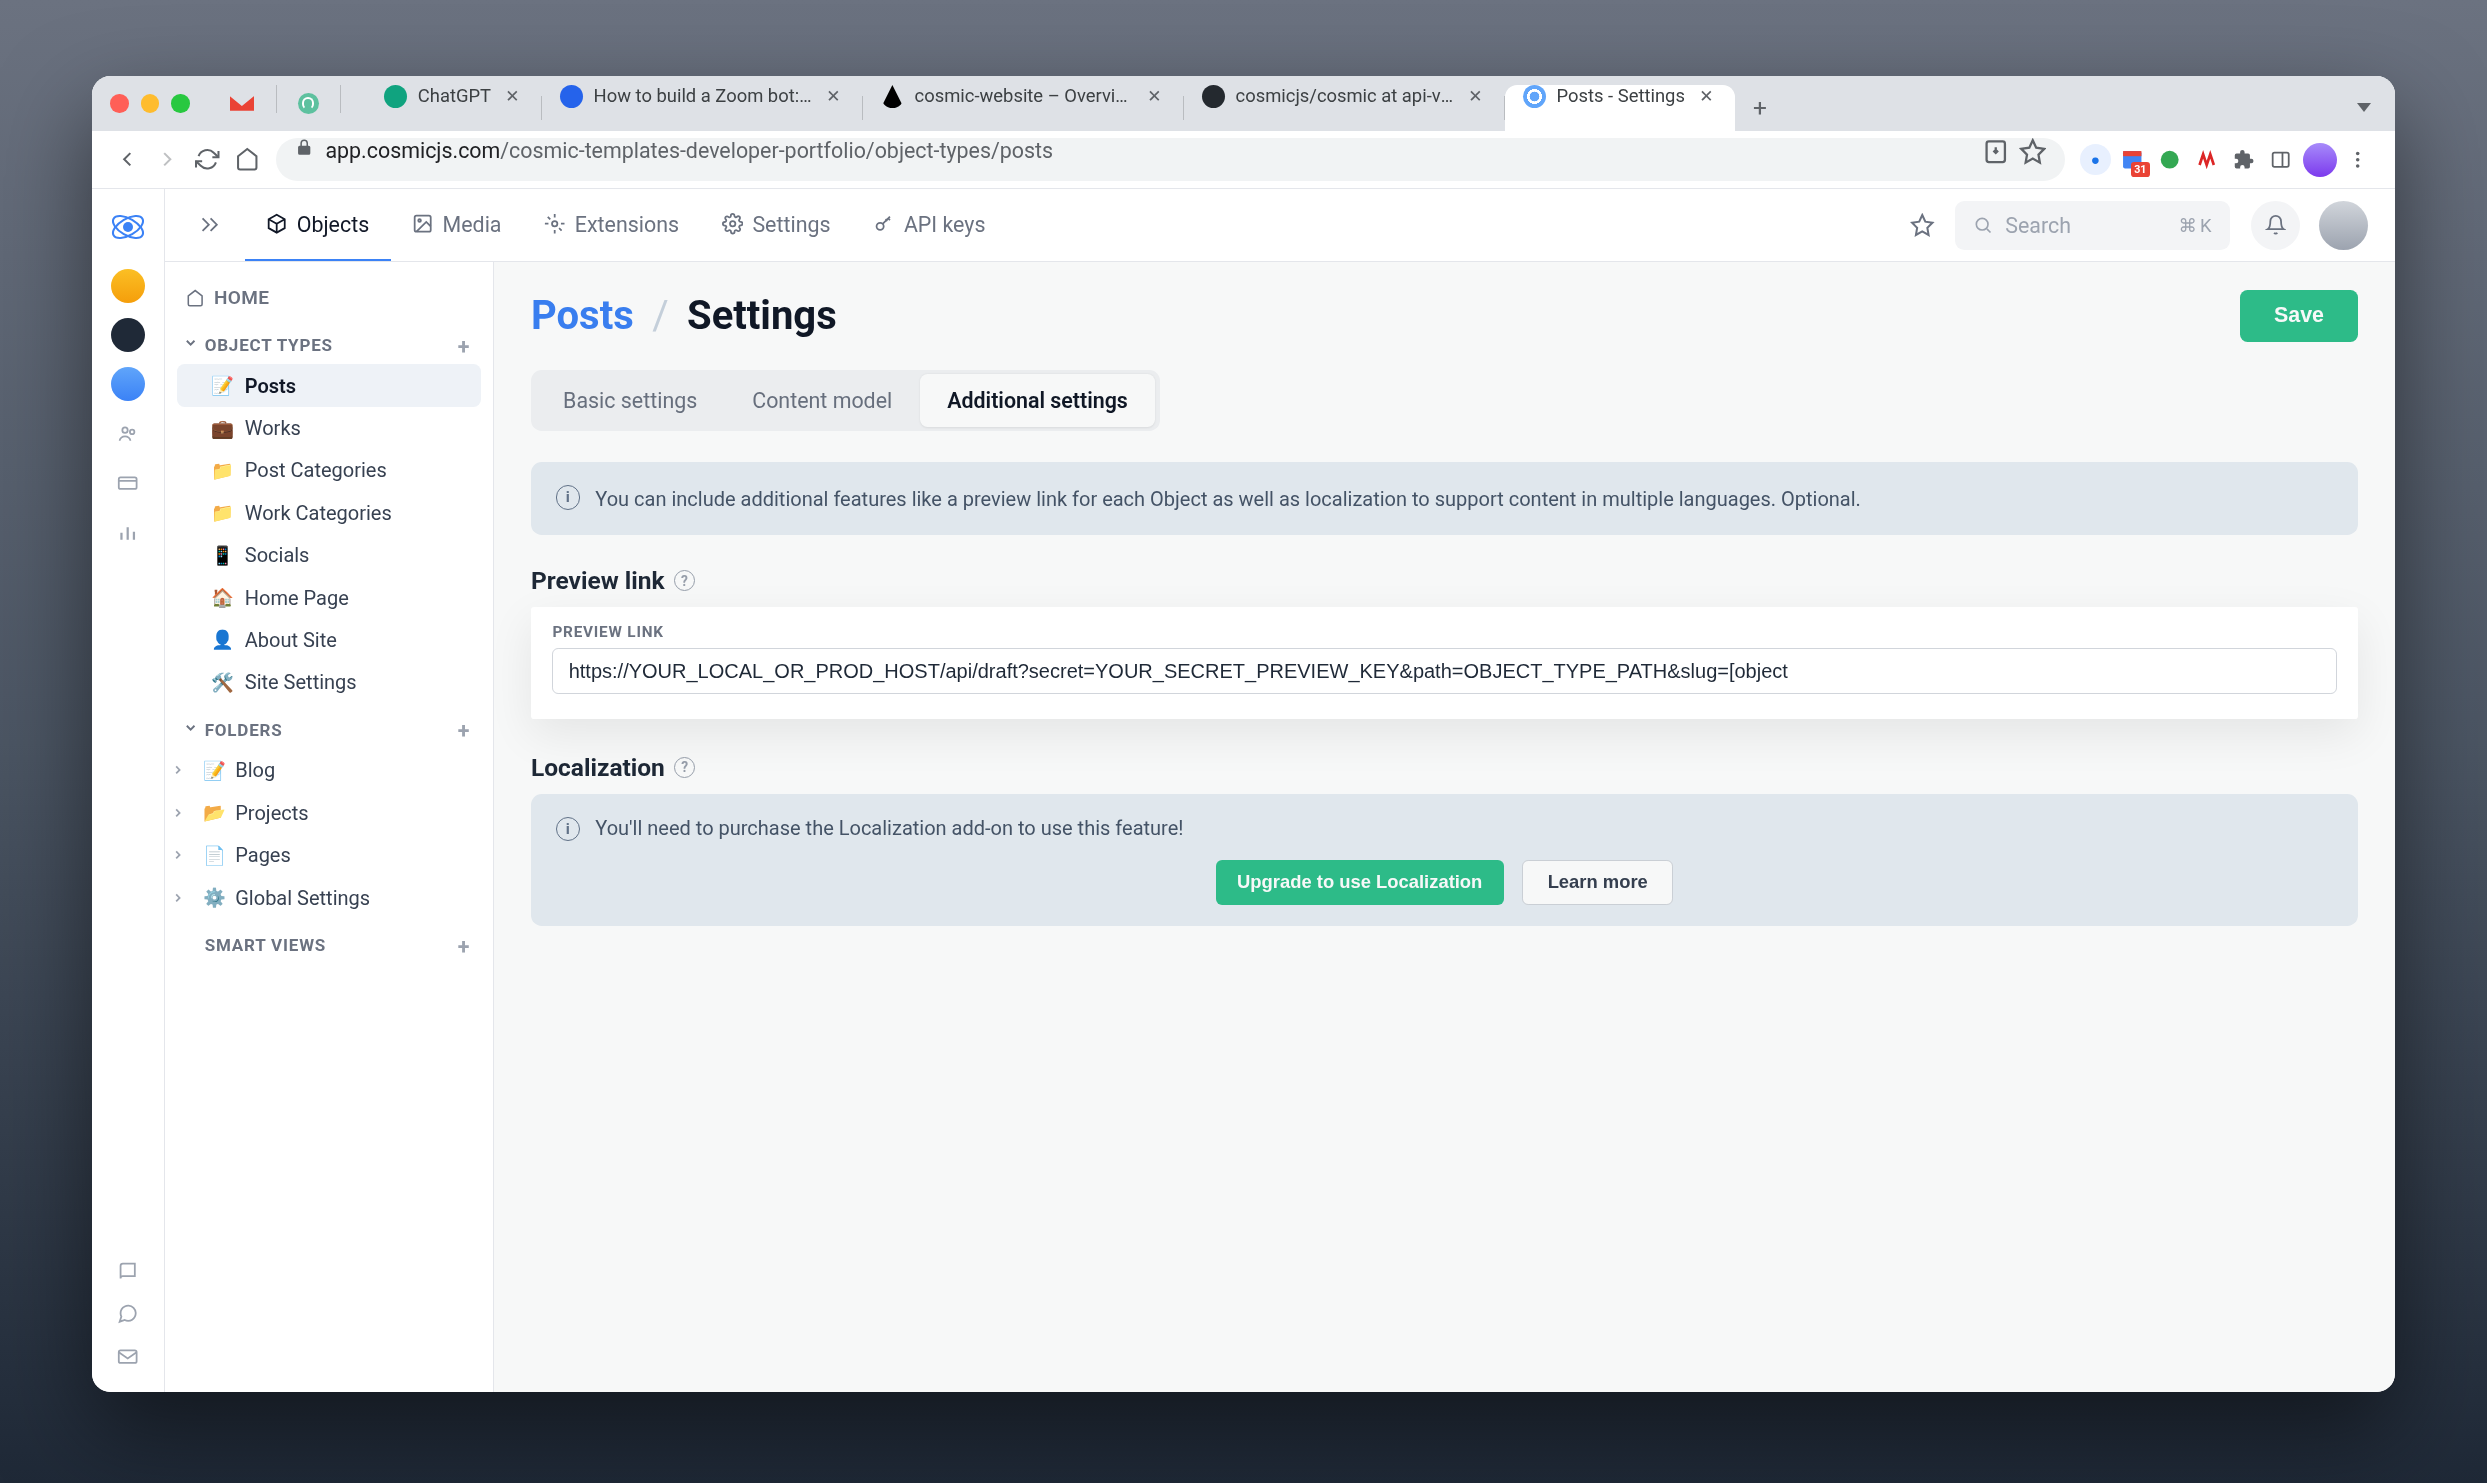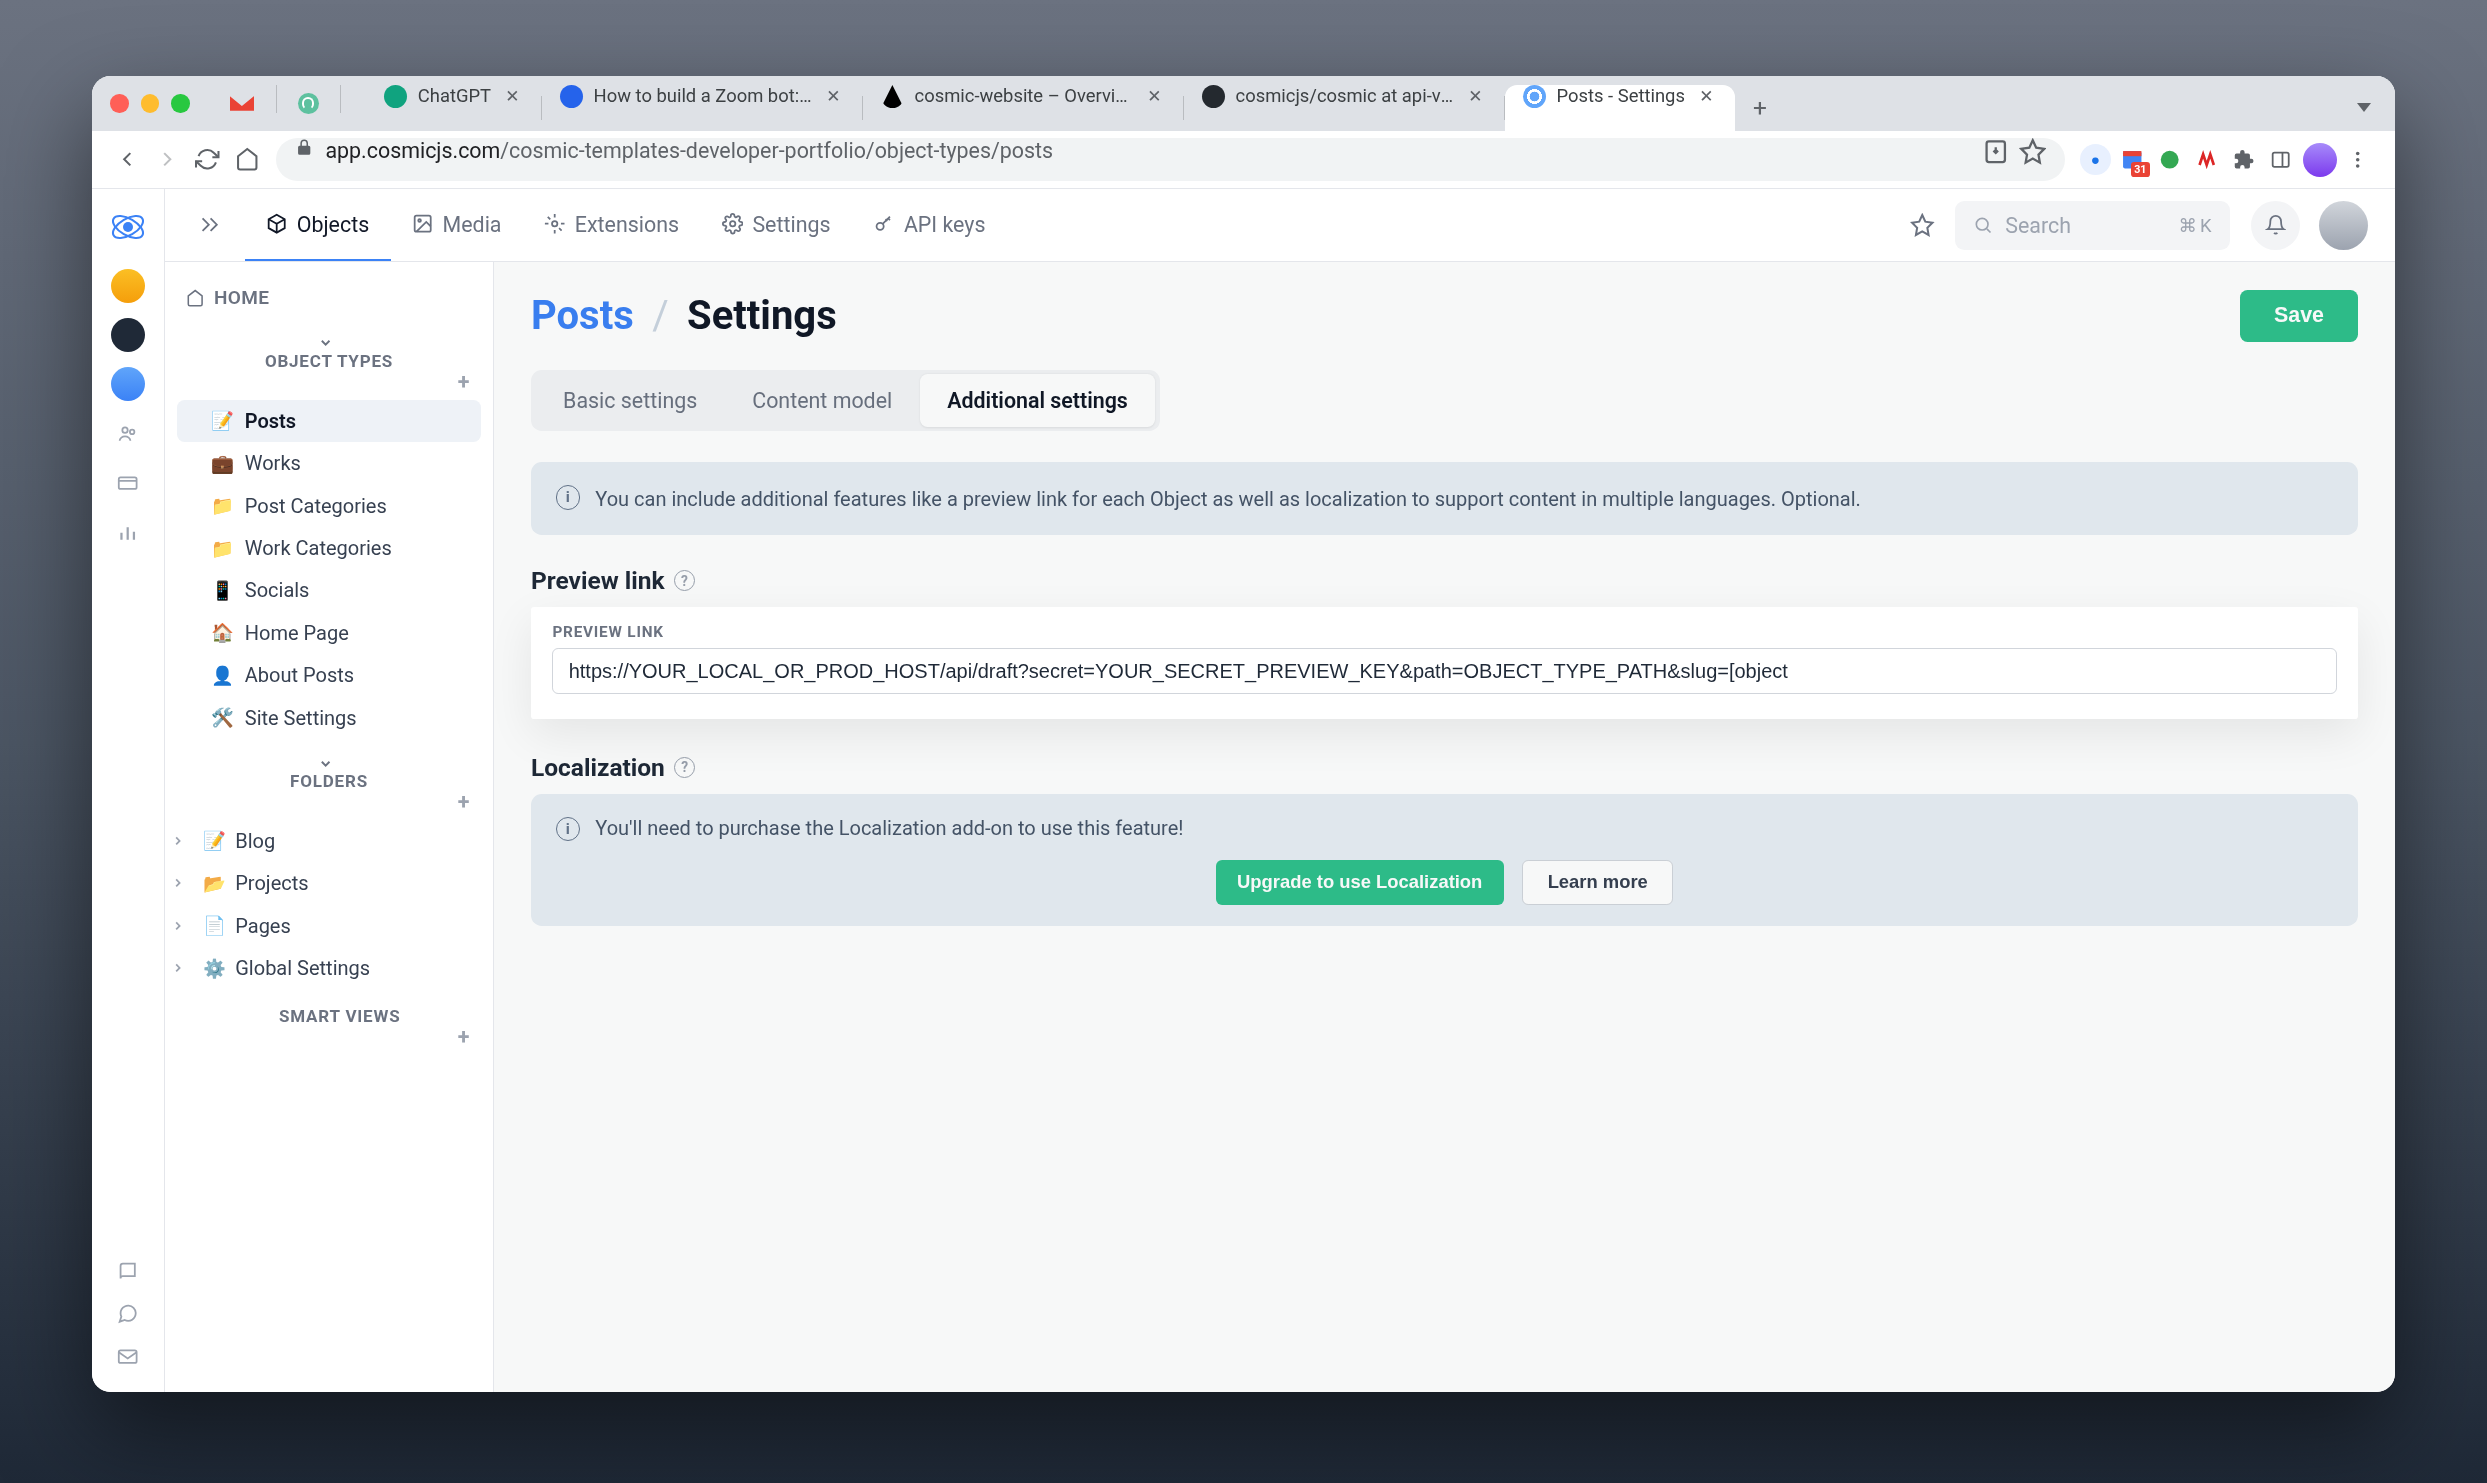--- a/index.html
+++ b/index.html
@@ -133,22 +133,22 @@
   .sidebar{
     width:329px;background:#fff;
     border-right:0.8px solid #e4e6eb;
     padding:15.3px 12.2px;
     overflow-y:auto;
   }
   .home-link{display:flex;align-items:center;gap:9.2px;padding:9.2px 9.2px;color:#6b7280;font-size:19px;font-weight:600;letter-spacing:0.4px;}
   .home-link svg{width:18.4px;height:18.4px;}
   .sb-section{margin-top:9.2px;}
   .sb-header{
-    display:flex;align-items:center;padding:7.6px 6.1px;
-    color:#6b7280;font-size:17px;font-weight:700;letter-spacing:0.8px;flex-direction:column;
+    display:flex;align-items:flex-start;padding:7.6px 6.1px;
+    color:#6b7280;font-size:17px;font-weight:700;letter-spacing:0.8px;
   }
   .sb-header .chev{width:15.3px;height:15.3px;margin-right:6.1px;}
   .sb-header .add-btn{margin-left:auto;color:#9ca3af;font-size:21.4px;width:21.4px;height:21.4px;display:flex;align-items:center;justify-content:center;}
   .sb-item{
     display:flex;align-items:center;gap:12.2px;
     padding:9.2px 12.2px 9.2px 34px;
     font-size:20px;color:#374151;border-radius:7.6px;
   }
   .sb-item.active{background:#eef2f7;color:#111827;font-weight:600;}
   .sb-emoji{width:21.4px;text-align:center;font-size:18.4px;flex-shrink:0;}
@@ -488,21 +488,21 @@
             <div class="sb-item">
                 <span class="sb-emoji">📱</span>
                 <span>Socials</span>
               </div>
             <div class="sb-item">
                 <span class="sb-emoji">🏠</span>
                 <span>Home Page</span>
               </div>
             <div class="sb-item">
                 <span class="sb-emoji">👤</span>
-                <span>About Posts</span>
+                <span>About Site</span>
               </div>
             <div class="sb-item">
                 <span class="sb-emoji">🛠️</span>
                 <span>Site Settings</span>
               </div>
           </div>
           <div class="sb-section">
             <div class="sb-header">
               <svg class="chev" viewBox="0 0 24 24" fill="none" stroke="currentColor" stroke-width="3">
                   <path d="M6 9l6 6 6-6"></path>

